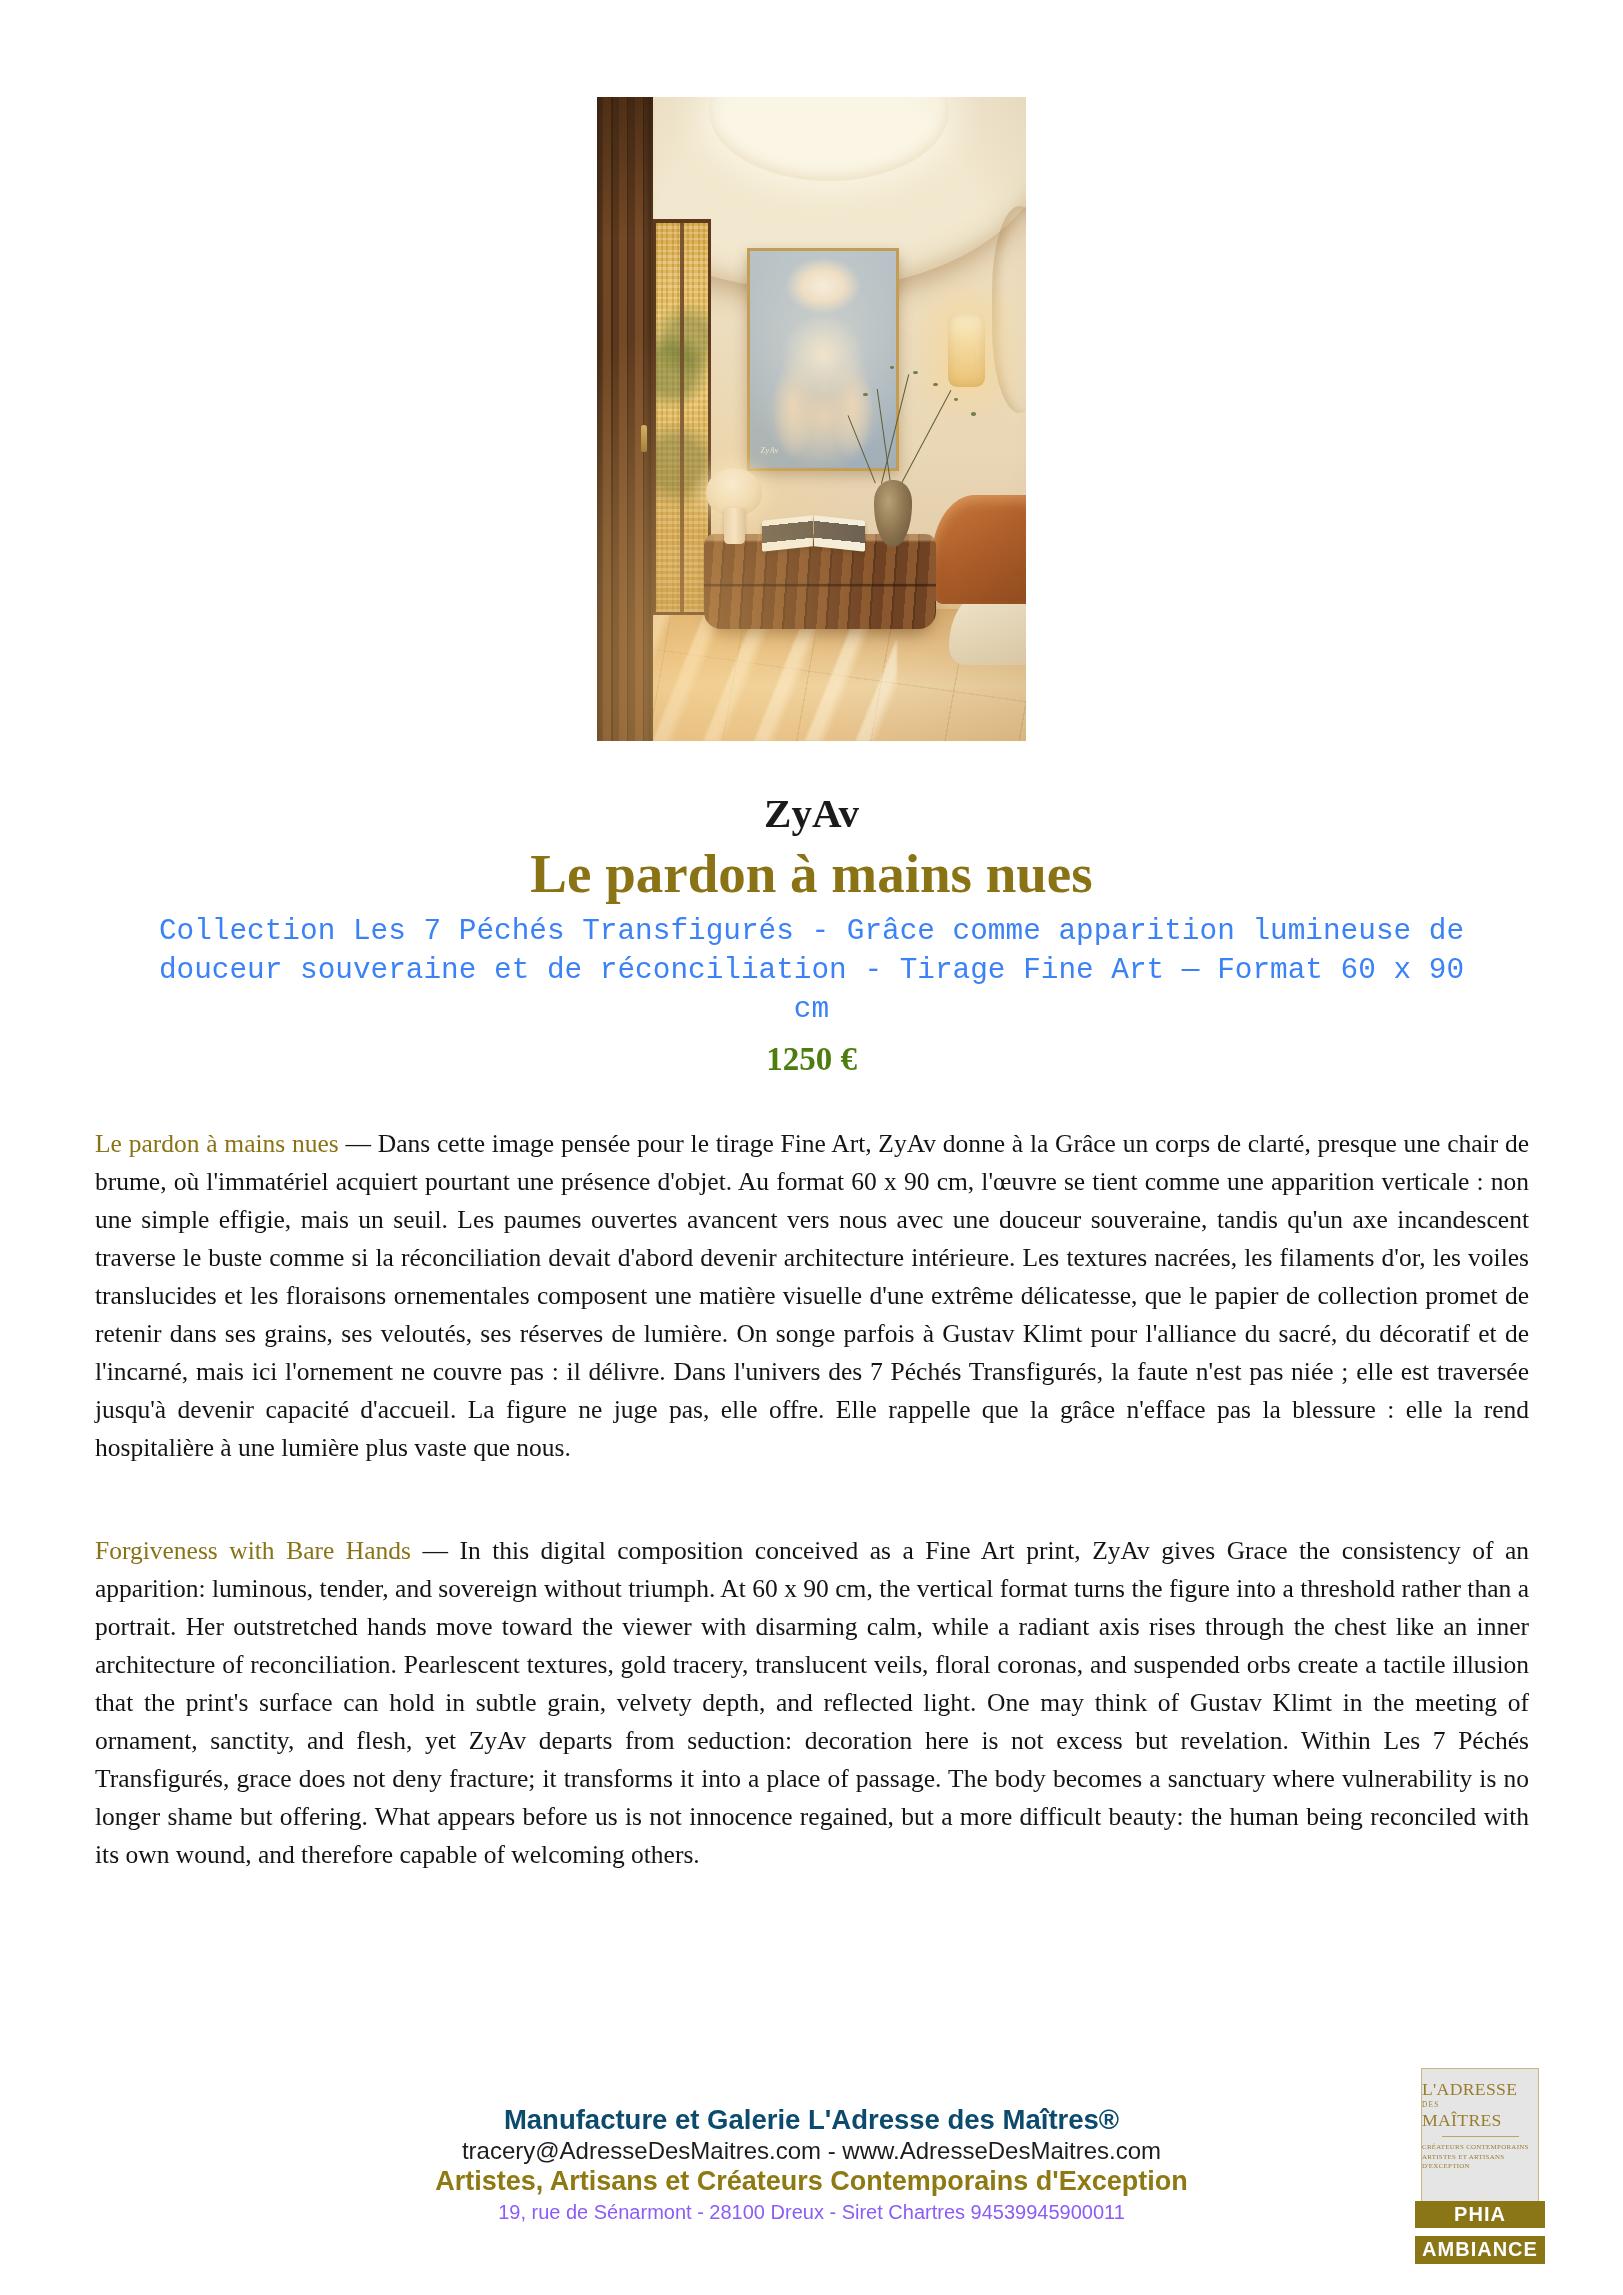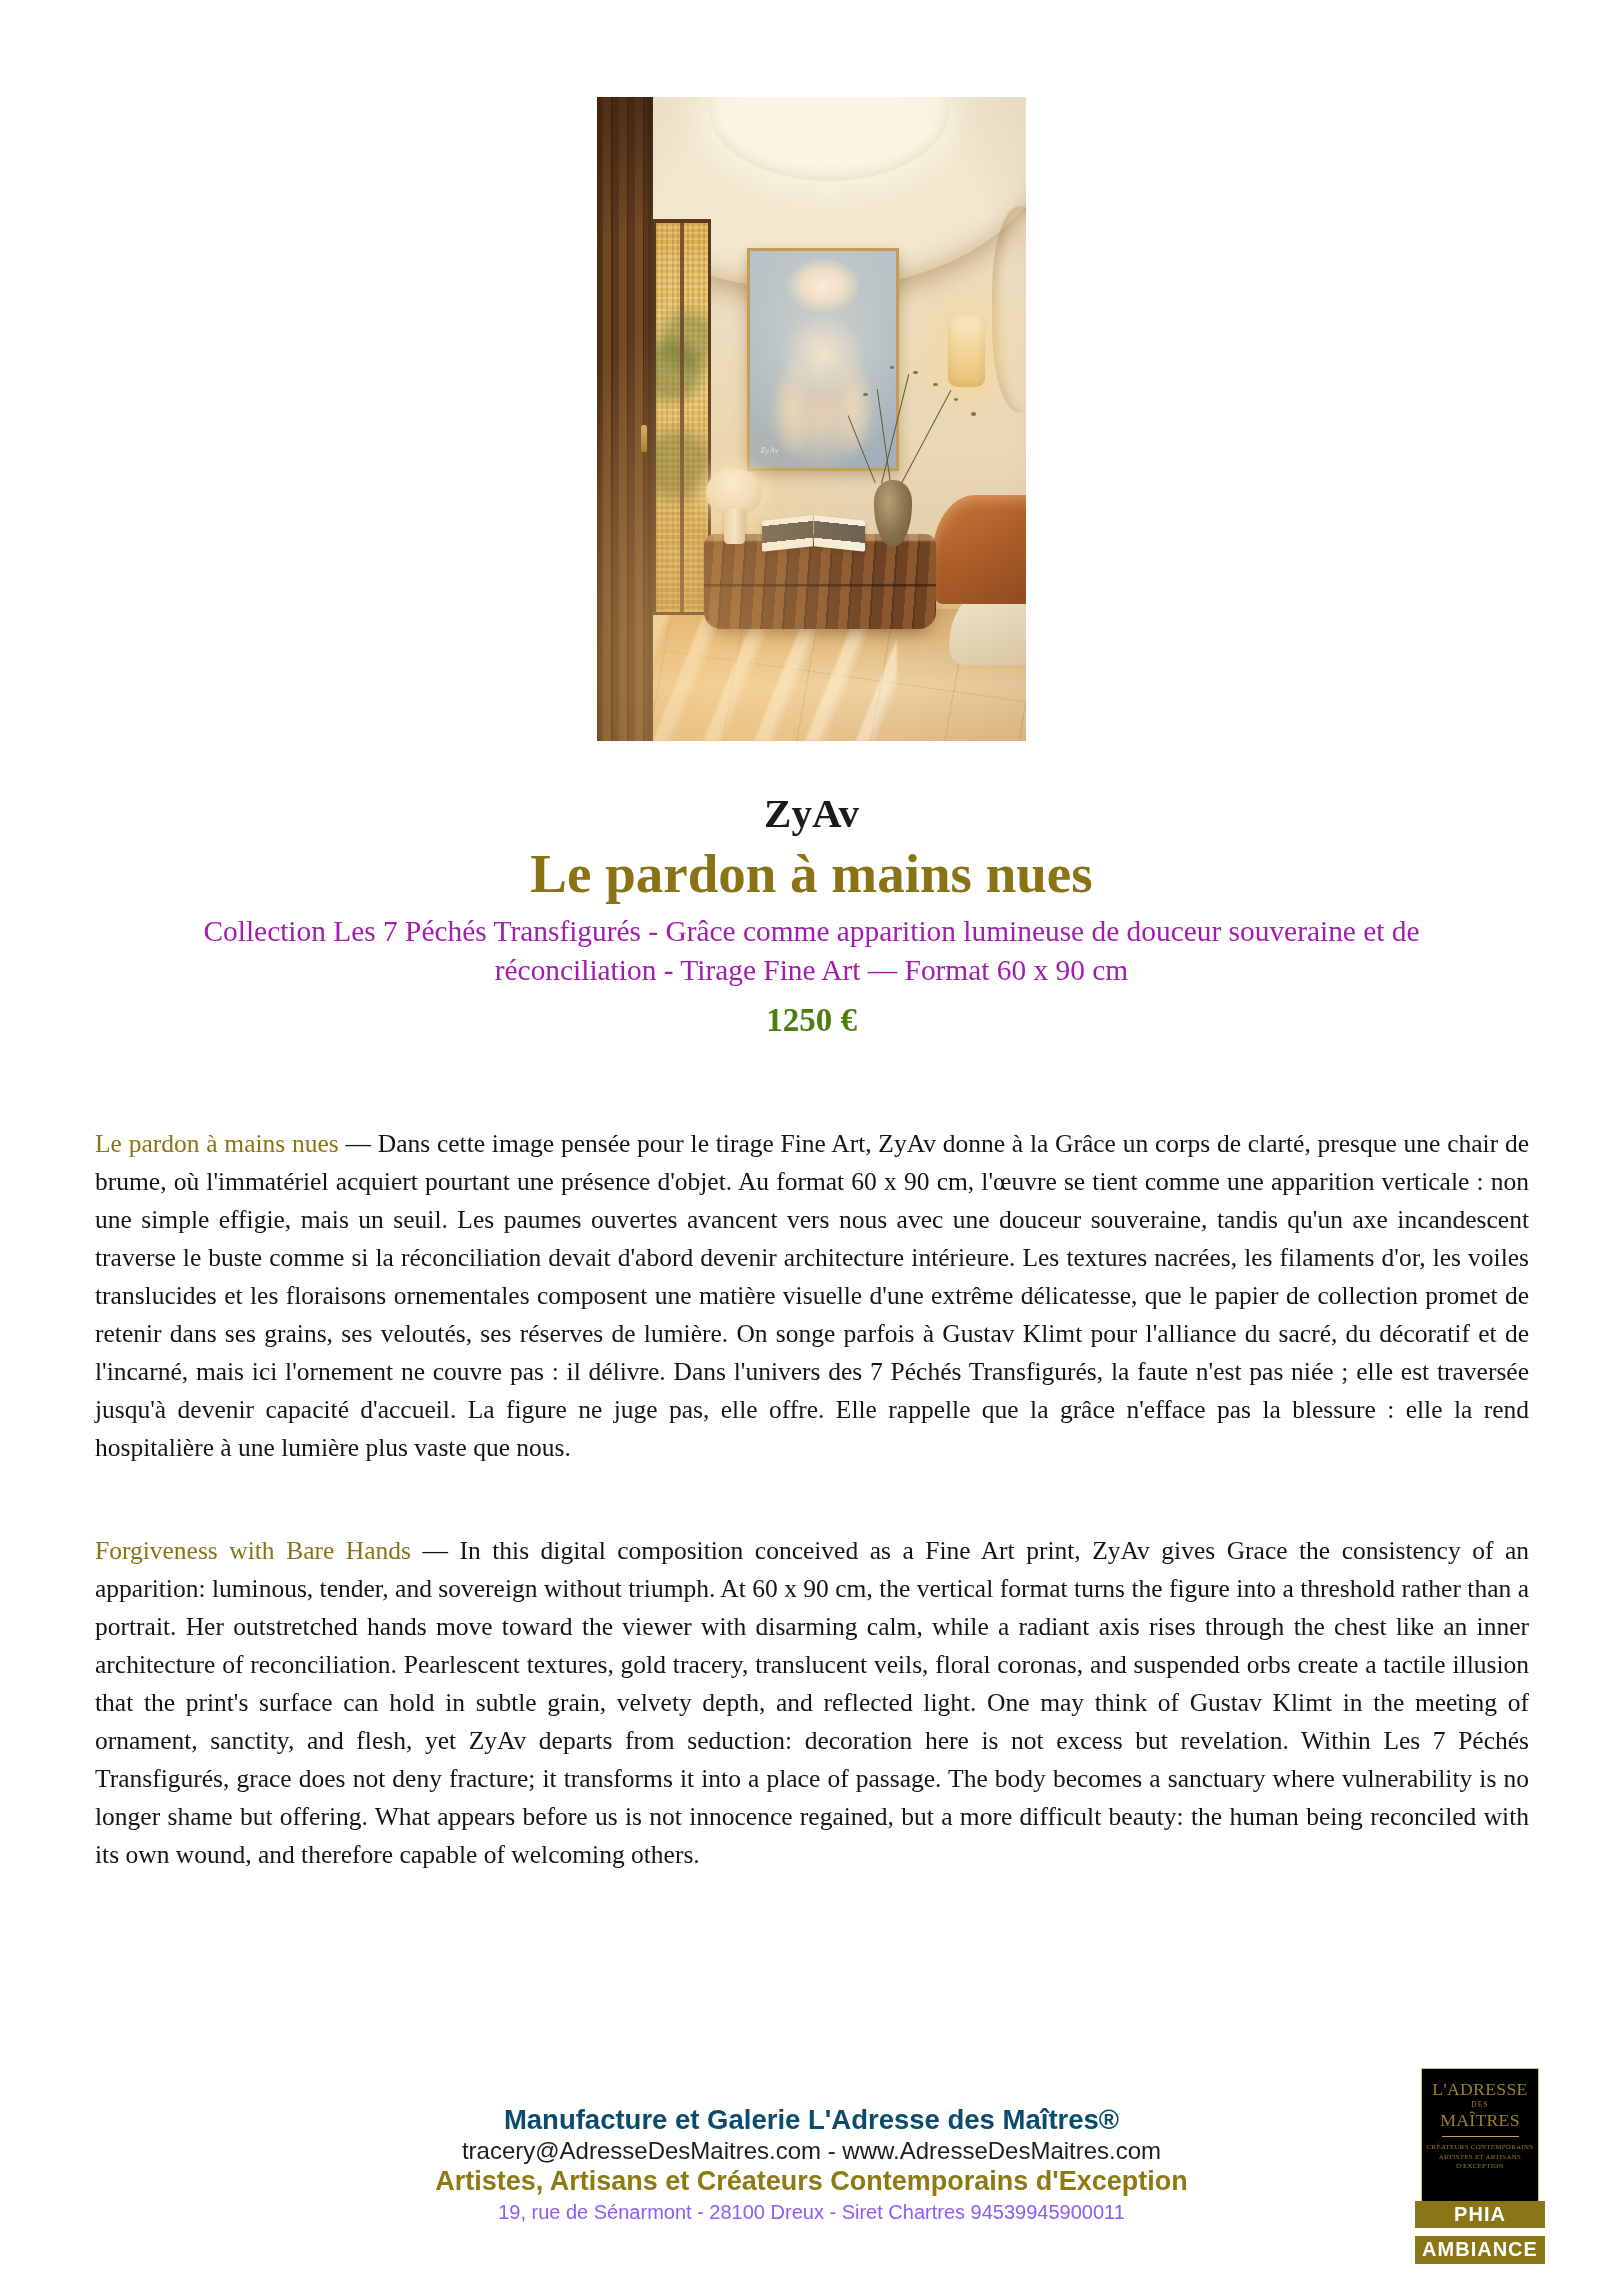--- a/index.html
+++ b/index.html
@@ -97,39 +97,39 @@
   .ph-vign { inset:0;
     background:
       radial-gradient(ellipse at 20% 88%, rgba(255,208,125,.40), rgba(255,208,125,0) 42%),
       linear-gradient(90deg, rgba(70,40,15,.22), rgba(70,40,15,0) 14%),
       radial-gradient(ellipse at 52% 45%, rgba(0,0,0,0) 62%, rgba(120,80,40,.14) 100%); }
 
   
   .header { position:absolute; left:0; top:776px; width:100%; text-align:center; }
   .artist { font-size:41px; font-weight:bold; color:#1b1b1b; line-height:48px; }
   .title  { font-size:55px; font-weight:bold; color:#8a7315; line-height:65px; margin-top:3.9px; }
-  .subtitle { font-size:29.4px; color:#a21caf; line-height:39px; width:1328px; margin:6.5px auto 0; }
+  .subtitle { font-size:29.4px; color:#3b82f6; line-height:39px; width:1328px; margin:6.5px auto 0;font-family:Liberation Mono, monospace; }
   .price { font-size:33px; font-weight:bold; color:#4d7c0f; line-height:39px; margin-top:10.5px; }
 
   .para { position:absolute; left:95px; width:1434px; font-size:25.5px; line-height:38px;
     color:#141414; text-align:justify; }
   .para-fr { top:1112px; }
   .para-en { top:1519px; }
   .lead { color:#8a7315; }
 
   
   .footer { position:absolute; left:0; top:2091px; width:100%; text-align:center;
     font-family:"Liberation Sans", sans-serif; }
   .f1 { font-size:27.5px; font-weight:bold; color:#0c4a6e; line-height:31px; }
   .f2 { font-size:24px; color:#1d1d1d; line-height:31px; }
   .f3 { font-size:27px; font-weight:bold; color:#8e7912; line-height:31px; }
   .f4 { font-size:20px; color:#8b5cf6; line-height:31px; }
 
   .logo { position:absolute; left:1421px; top:2055px; width:118px; height:149px;
-    border:1.3px solid #c9b584; background:#000000; text-align:center;
+    border:1.3px solid #c9b584; background:#e5e5e5; 
     color:#9a7d2e; font-family:"Liberation Serif", serif; }
   .logo-l1 { font-size:17.7px; line-height:19.6px; margin-top:10.5px; letter-spacing:0.3px; }
   .logo-l2 { font-size:7.2px; line-height:8.5px; margin-top:2px; letter-spacing:1.3px; }
   .logo-l3 { font-size:17.7px; line-height:19.6px; margin-top:1.3px; letter-spacing:0.3px; }
   .logo-div { width:77px; height:0.7px; background:#bfa45e; margin:5.9px auto 5.2px; }
   .logo-s { font-size:6.9px; line-height:9.5px; letter-spacing:0.3px; }
 
   .badge { position:absolute; left:1415px; width:130px; background:#8a7517; color:#ffffff;
     font-family:"Liberation Sans", sans-serif; font-weight:bold; font-size:20px; letter-spacing:1px;
     display:flex; align-items:center; justify-content:center; }

